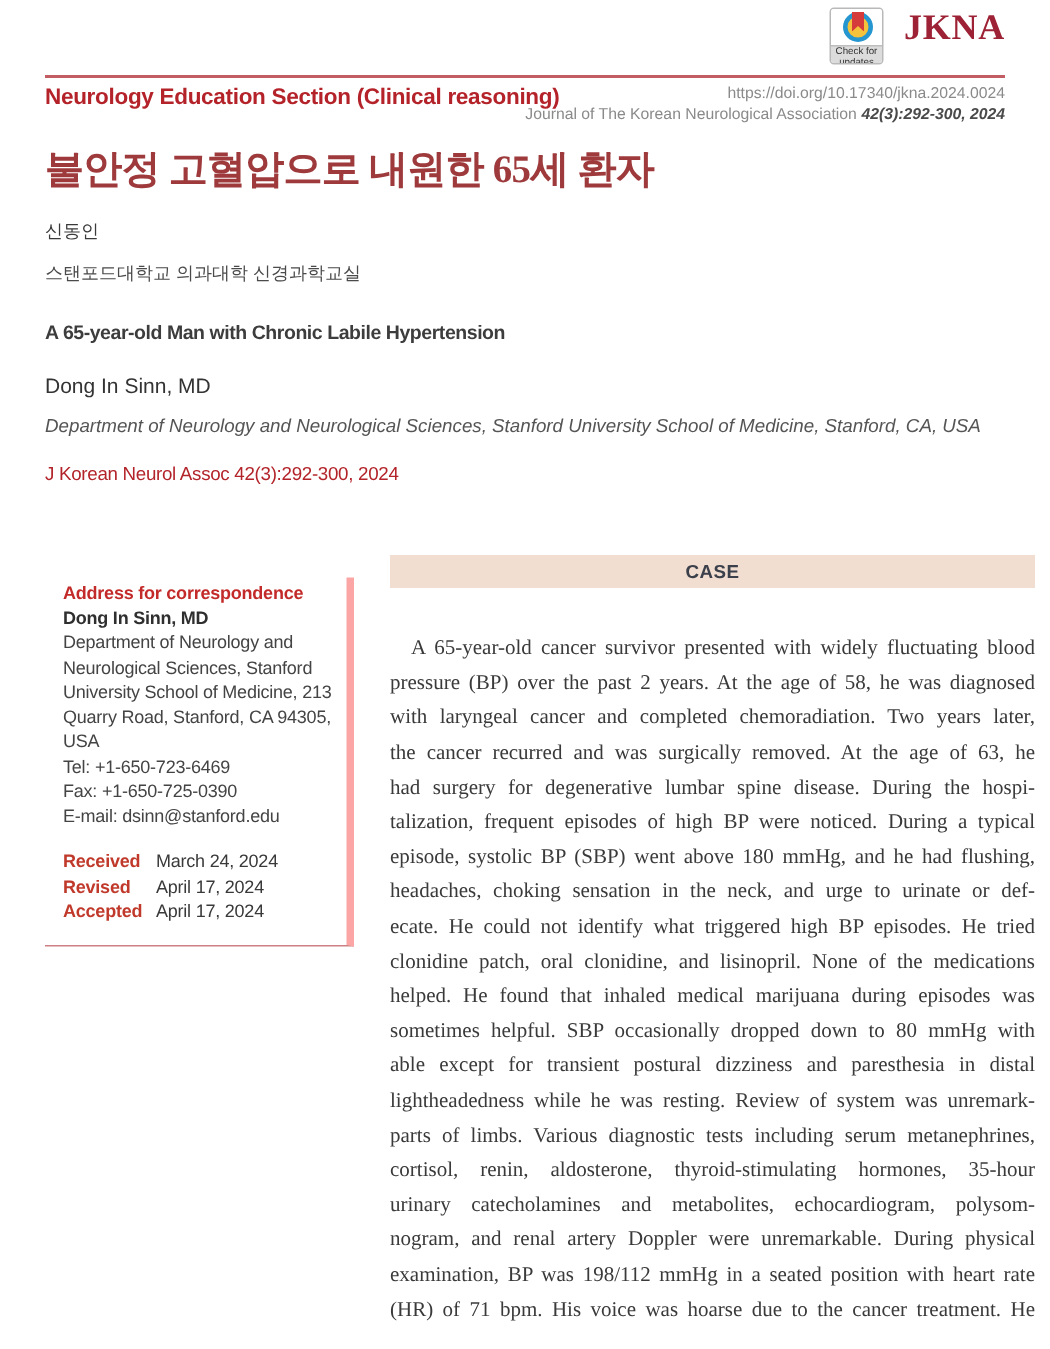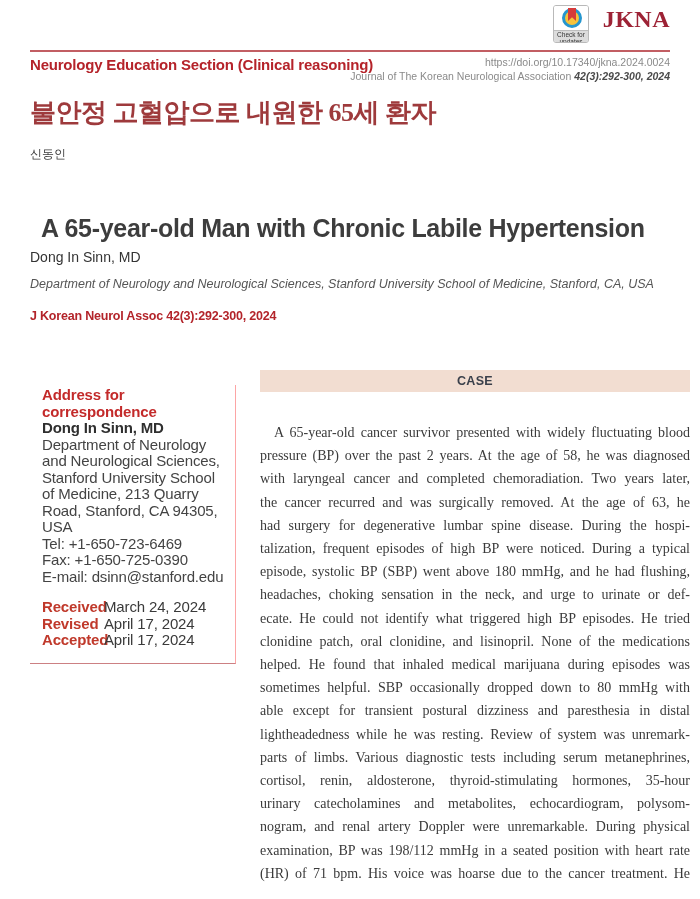--- a/index.html
+++ b/index.html
@@ -22,31 +22,31 @@
   .badge { position:absolute; left:553px; top:5px; width:36px; height:38px; background:#fdfdfd; border:1px solid #b9b9b9; border-radius:3px; overflow:hidden; cursor:pointer; }
   .badge-iconwrap { position:relative; height:24px; background:#ffffff; }
   .cm-circle { position:absolute; left:8px; top:2px; width:20px; height:20px; border-radius:50%; background:#f5c33b; border:3px solid #2596cf; }
   .cm-bookmark { position:absolute; left:14px; top:2px; width:8px; height:13px; background:#d63b3b; clip-path:polygon(0 0,100% 0,100% 100%,50% 72%,0 100%); }
   .badge-label { height:13px; background:#dcdcdc; border-top:1px solid #bdbdbd; text-align:center; font-size:6.5px; line-height:6.5px; color:#333; padding-top:1px; }
 
   
   .title-ko { position:absolute; left:30px; top:95px; font-family:"Liberation Serif","DejaVu Serif",serif; font-size:26px; font-weight:bold; color:#9e3a3c; letter-spacing:-0.5px; }
   .author-ko { position:absolute; left:30px; top:146px; font-size:12px; color:#3a3a3a; }
   .affil-ko { position:absolute; left:30px; top:174px; font-size:12px; color:#4a4a4a; }
-  .title-en { position:absolute; left:30px; top:214px; font-size:25px; font-weight:bold; color:#3d3d3d; letter-spacing:-0.3px;margin-left:11px; }
+  .title-en { position:absolute; left:30px; top:214px; font-size:13px; font-weight:bold; color:#3d3d3d; letter-spacing:-0.3px; }
   .author-en { position:absolute; left:30px; top:249px; font-size:14px; color:#333; }
   .affil-en { position:absolute; left:30px; top:277px; font-size:12.5px; font-style:italic; color:#555; }
-  .citation { position:absolute; left:30px; top:309px; font-size:12.5px; font-weight:bold; color:#b3242a; letter-spacing:-0.2px; }
+  .citation { position:absolute; left:30px; top:309px; font-size:12.5px; font-weight:normal; color:#b3242a; letter-spacing:-0.2px; }
 
   
   .corr-box {
     position:absolute; left:30px; top:385px; width:206px; min-height:190px;
-    border-right:1px solid #fca5a5; border-bottom:1px solid #cc8083;
+    border-right:5px solid #fca5a5; border-bottom:1px solid #cc8083;
     padding:2px 8px 14px 12px;
-    font-size:15px; line-height:16.5px; color:#444; letter-spacing:-0.15px;
+    font-size:12px; line-height:16.5px; color:#444; letter-spacing:-0.15px;
   }
   .corr-heading { color:#c32a2a; font-weight:bold; }
   .corr-name { color:#2f2f2f; font-weight:bold; }
   .corr-email { color:#444; }
   .corr-dates { margin-top:14px; }
   .corr-date-row { display:flex;align-items:center; }
   .corr-date-label { width:62px; font-weight:bold; color:#c0392b; }
   .corr-date-value { color:#3a3a3a; }
 
   
@@ -81,20 +81,21 @@
 
   <div class="doi-block">
     <div>https://doi.org/10.17340/jkna.2024.0024</div>
     <div>
       <span>Journal of The Korean Neurological Association</span><span class="issue">42(3):292-300, 2024</span>
     </div>
   </div>
 
   <div class="title-ko">불안정 고혈압으로 내원한 65세 환자</div>
   <div class="author-ko">신동인</div>
+  <div class="affil-ko">스탠포드대학교 의과대학 신경과학교실</div>
 
   <div class="title-en">A 65-year-old Man with Chronic Labile Hypertension</div>
   <div class="author-en">Dong In Sinn, MD</div>
   <div class="affil-en">Department of Neurology and Neurological Sciences, Stanford University School of Medicine, Stanford, CA, USA</div>
   <div class="citation">J Korean Neurol Assoc 42(3):292-300, 2024</div>
 
   <div class="corr-box">
     <div class="corr-heading">Address for correspondence</div>
     <div class="corr-name">Dong In Sinn, MD</div>
     <div class="corr-address">Department of Neurology and Neurological Sciences, Stanford University School of Medicine, 213 Quarry Road, Stanford, CA 94305, USA</div>

